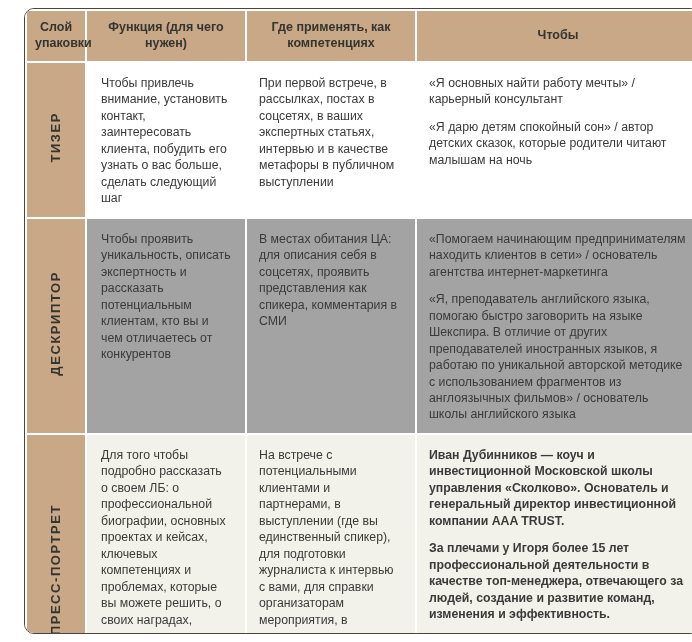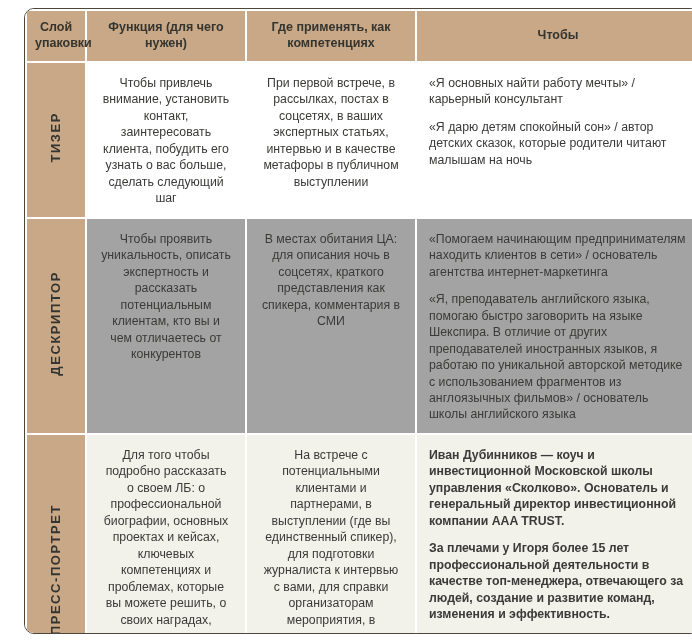--- a/index.html
+++ b/index.html
@@ -74,25 +74,24 @@
     display: inline-block;
     writing-mode: vertical-rl;
     transform: rotate(180deg);
     font-weight: 700;
     font-size: 13px;
     letter-spacing: 0.12em;
     color: #343430;
     white-space: nowrap;
   }
   td.fn-cell {
-    text-align: center;
     padding-left: 14px;
     padding-right: 14px;
   }
-  td.where-cell { text-align: center; }
+  td.where-cell { text-align: left; }
   td.ex-cell { text-align: left; }
   td.ex-cell p {
     margin: 0 0 11px 0;
   }
   td.ex-cell p:last-child { margin-bottom: 0; }
   tr.row-2 td.ex-cell { font-weight: 700; }
 </style>
 </head>
 <body>
 
@@ -123,21 +122,21 @@
           <td class="ex-cell">
             <p>«Я основных найти работу мечты» / карьерный консультант</p>
             <p>«Я дарю детям спокойный сон» / автор детских сказок, которые родители читают малышам на ночь</p>
           </td>
         </tr>
         <tr class="row-1">
           <td class="label-cell">
             <span class="vlabel">ДЕСКРИПТОР</span>
           </td>
           <td class="fn-cell">Чтобы проявить уникальность, описать экспертность и рассказать потенциальным клиентам, кто вы и чем отличаетесь от конкурентов</td>
-          <td class="where-cell">В местах обитания ЦА: для описания ночь в соцсетях, краткого представления как спикера, комментария в СМИ</td>
+          <td class="where-cell">В местах обитания ЦА: для описания себя в соцсетях, проявить представления как спикера, комментария в СМИ</td>
           <td class="ex-cell">
             <p>«Помогаем начинающим предпринимателям находить клиентов в сети» / основатель агентства интернет-маркетинга</p>
             <p>«Я, преподаватель английского языка, помогаю быстро заговорить на языке Шекспира. В отличие от других преподавателей иностранных языков, я работаю по уникальной авторской методике с использованием фрагментов из англоязычных фильмов» / основатель школы английского языка</p>
           </td>
         </tr>
         <tr class="row-2">
           <td class="label-cell">
             <span class="vlabel">ПРЕСС-ПОРТРЕТ</span>
           </td>
           <td class="fn-cell">Для того чтобы подробно рассказать о своем ЛБ: о профессиональной биографии, основных проектах и кейсах, ключевых компетенциях и проблемах, которые вы можете решить, о своих наградах, достижениях и публикациях, вариантах сотрудничества</td>

